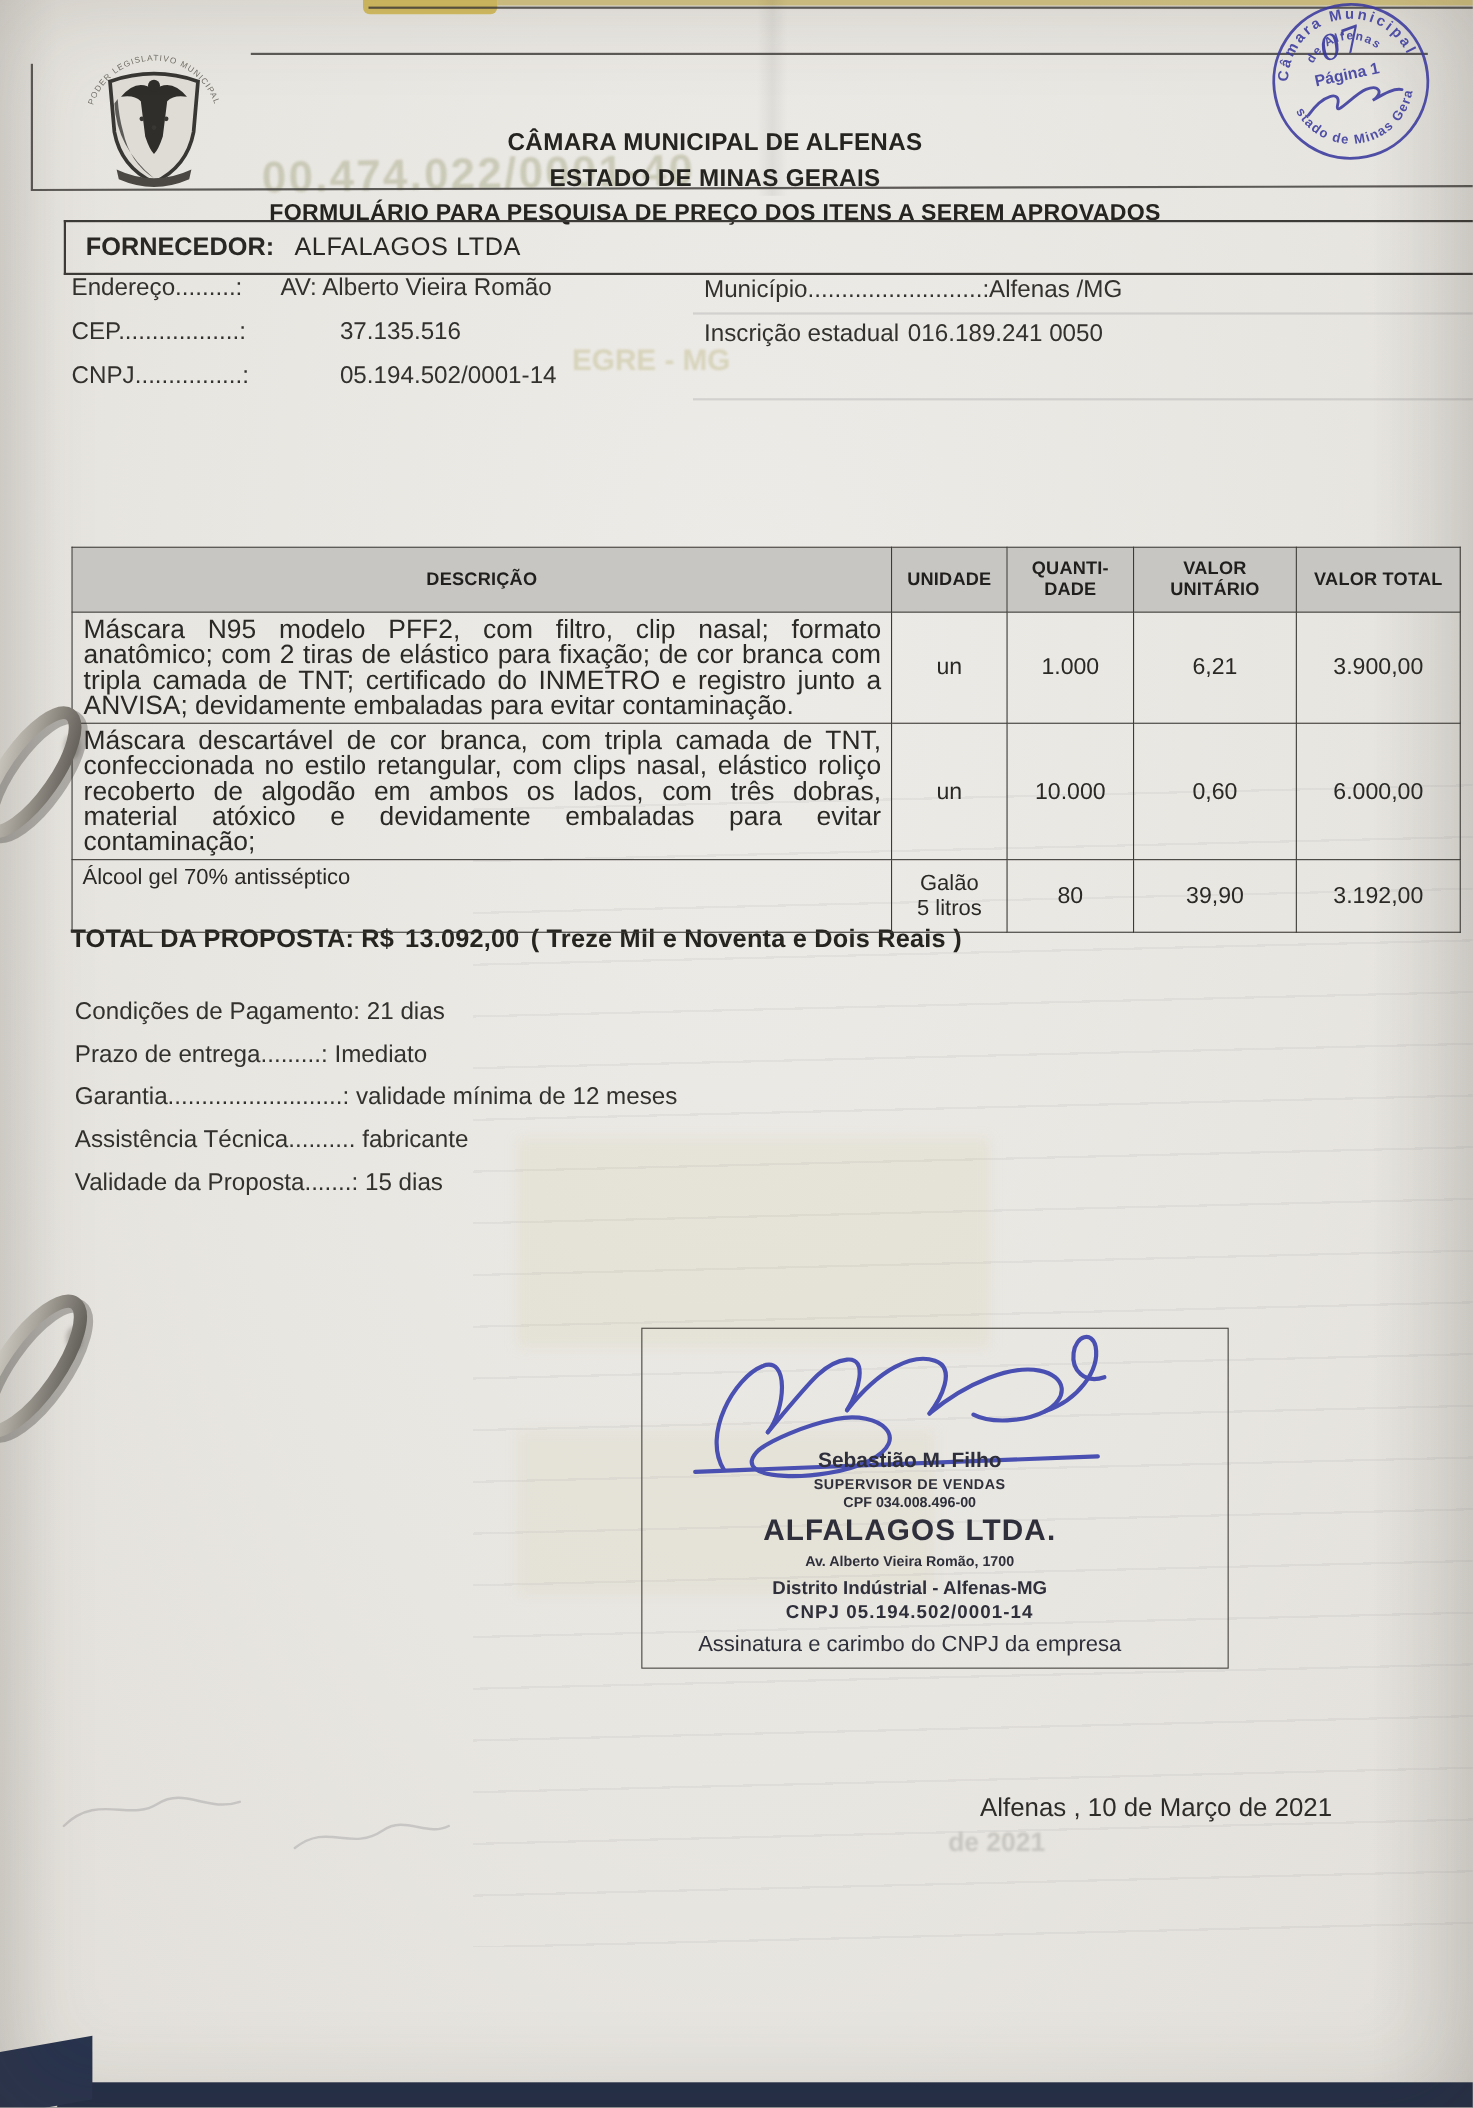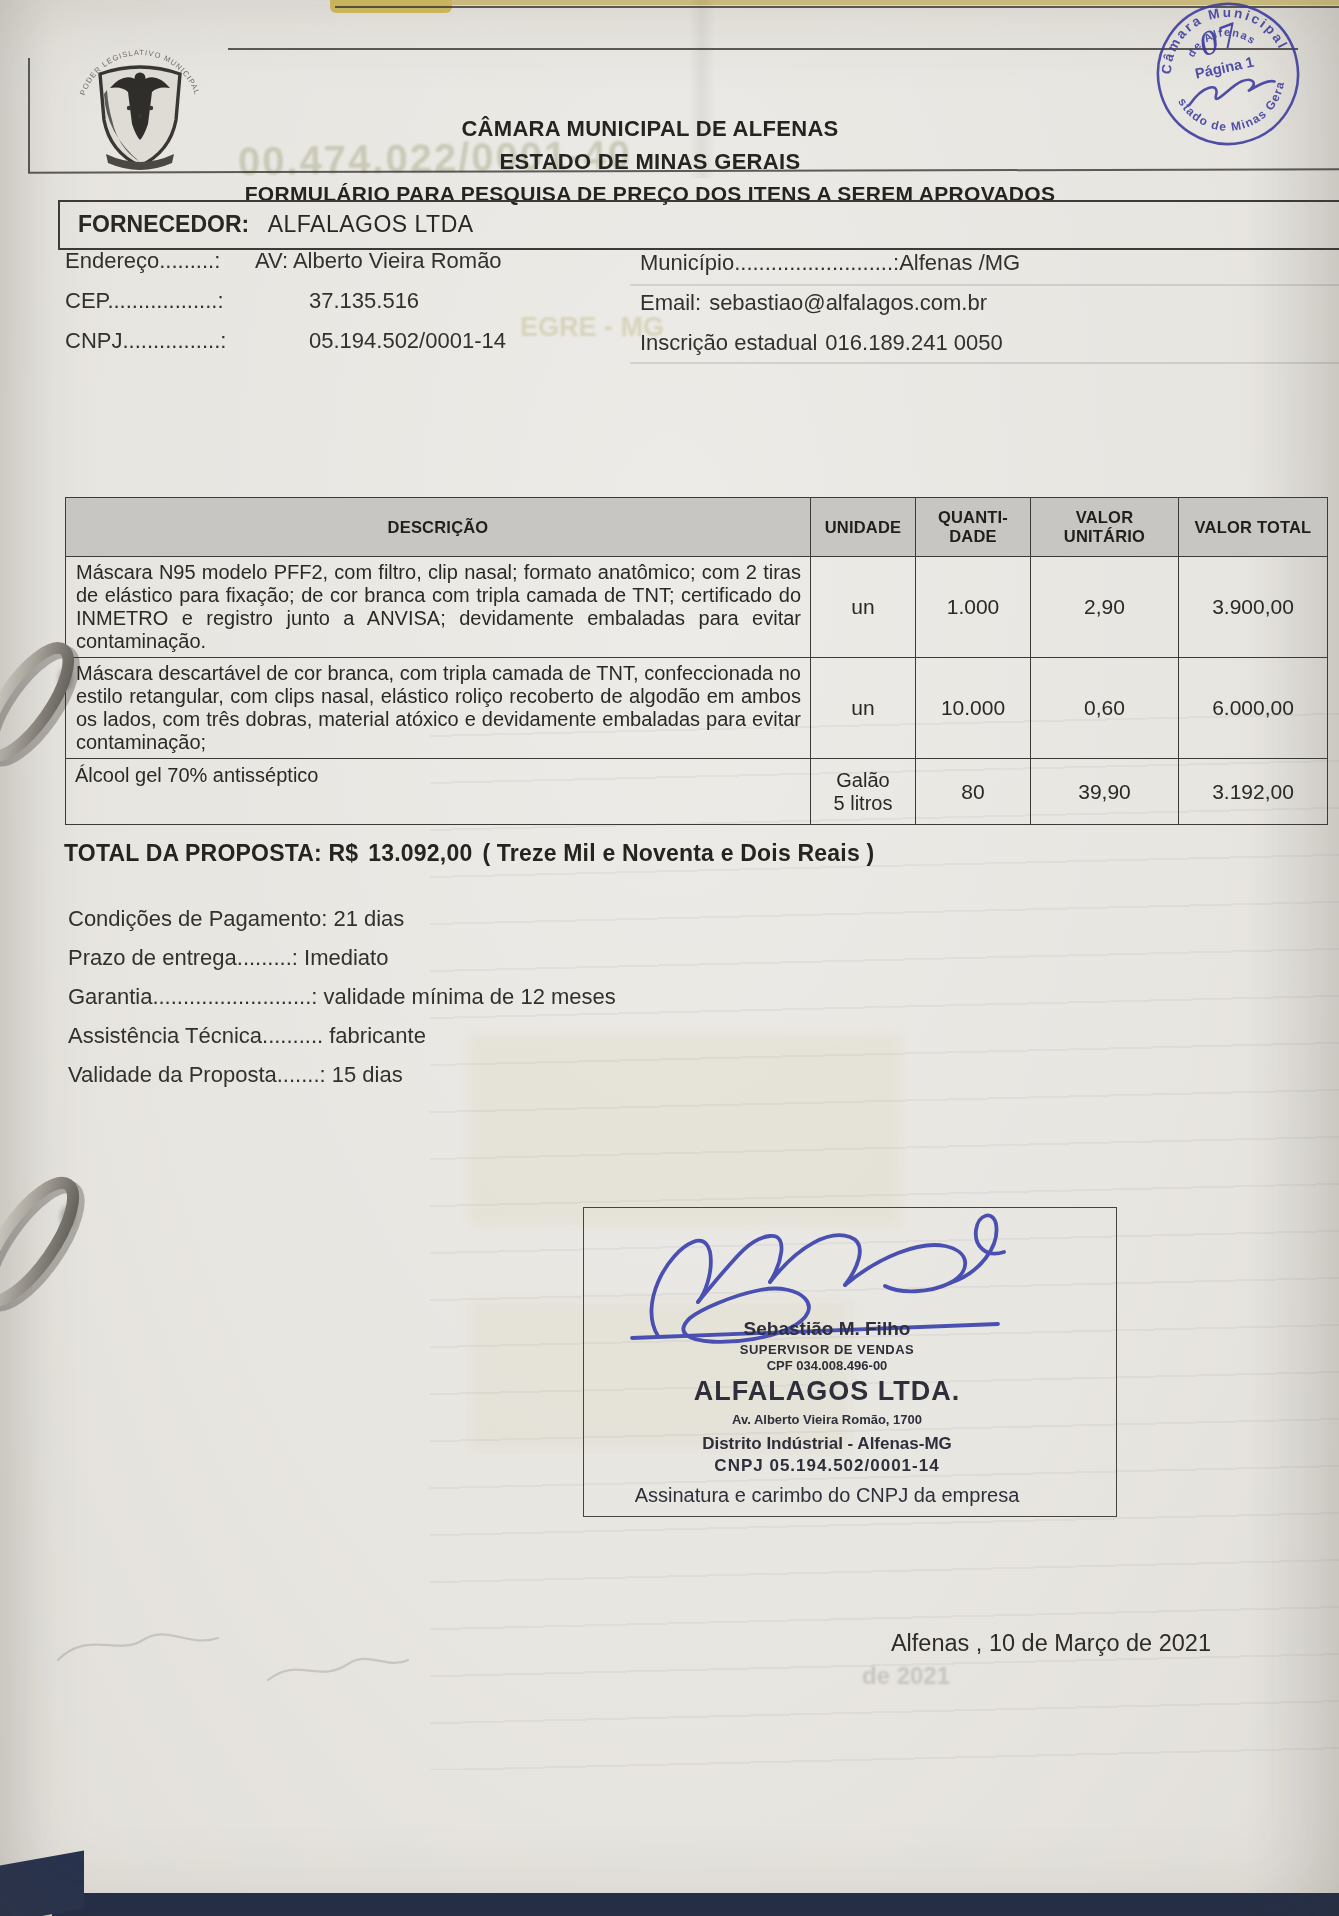--- a/index.html
+++ b/index.html
@@ -28,21 +28,21 @@
   .left-col .frow .lab{min-width:232px;}
   .left-col .frow:first-child .lab{min-width:178px;}
   .frow .val{margin-left:12px;white-space:pre;}
   .right-col{position:absolute;left:640px;top:250px;width:660px;}
   .right-col .frow .val{margin-left:8px;}
   .u-line{position:absolute;height:1.5px;background:rgba(70,70,80,.15);}
   table.items{border-collapse:collapse;table-layout:fixed;width:1262px;}
   table.items th,table.items td{border:1.6px solid #3d3b37;overflow:hidden;}
   table.items th{background:#c8c6c3;font-size:16.5px;font-weight:bold;color:#211f1d;
     text-align:center;height:56px;letter-spacing:.2px;}
-  td.desc{font-size:20px;line-height:23px;padding:4px 9px 4px 10px;text-align:justify;
+  td.desc{font-size:24px;line-height:23px;padding:4px 9px 4px 10px;text-align:justify;
     vertical-align:top;color:#2b2926;}
   td.desc-plain{font-size:20px;padding:5px 9px;vertical-align:top;text-align:left;color:#2b2926;}
   td.val{font-size:21px;text-align:center;vertical-align:middle;color:#2b2926;}
   .pre{white-space:pre-line;}
   .totalline{position:absolute;left:64px;top:840px;font-size:23px;font-weight:bold;color:#26241f;letter-spacing:.2px;}
   .totalline span{margin-right:10px;text-align:center;}
   .conds{position:absolute;left:68px;top:906px;}
   .conds div{font-size:22px;line-height:25px;margin-bottom:14px;color:#33312d;}
   .sigbox{position:absolute;left:583px;top:1207px;width:532px;height:308px;border:1.7px solid #47443f;}
   .sigbox .stamped{position:absolute;left:0;width:100%;text-align:center;color:#2e2f3a;padding-right:46px;box-sizing:border-box;}
@@ -158,24 +158,20 @@
       <span class="val">05.194.502/0001-14</span>
     </div>
   </div>
 
   <div class="right-col">
     <div class="frow">
       <span class="lab">Município..........................:</span>
         <span class="val" style="margin-left:0;">Alfenas /MG</span>
     </div>
     <div class="frow">
-      <span class="lab">Email:</span>
-      <span class="val">sebastiao@alfalagos.com.br</span>
-    </div>
-    <div class="frow">
       <span class="lab">Inscrição estadual</span>
       <span class="val">016.189.241 0050</span>
     </div>
   </div>
   <div class="u-line" style="left:630px;top:284px;width:709px;"></div>
   <div class="u-line" style="left:630px;top:362px;width:709px;"></div>
 
   <div class="abs" style="left:65px;top:497px;z-index:3;">
     <table class="items">
       <colgroup>
@@ -194,21 +190,21 @@
           <th class="pre">VALOR
 UNITÁRIO</th>
           <th>VALOR TOTAL</th>
         </tr>
       </thead>
       <tbody>
         <tr style="height:96px;">
           <td class="desc">Máscara N95 modelo PFF2, com filtro, clip nasal; formato anatômico; com 2 tiras de elástico para fixação; de cor branca com tripla camada de TNT; certificado do INMETRO e registro junto a ANVISA; devidamente embaladas para evitar contaminação.</td>
           <td class="val">un</td>
           <td class="val">1.000</td>
-          <td class="val">2,90</td>
+          <td class="val">6,21</td>
           <td class="val">3.900,00</td>
         </tr>
         <tr style="height:95px;">
           <td class="desc">Máscara descartável de cor branca, com tripla camada de TNT, confeccionada no estilo retangular, com clips nasal, elástico roliço recoberto de algodão em ambos os lados, com três dobras, material atóxico e devidamente embaladas para evitar contaminação;</td>
           <td class="val">un</td>
           <td class="val">10.000</td>
           <td class="val">0,60</td>
           <td class="val">6.000,00</td>
         </tr>
         <tr style="height:66px;">

